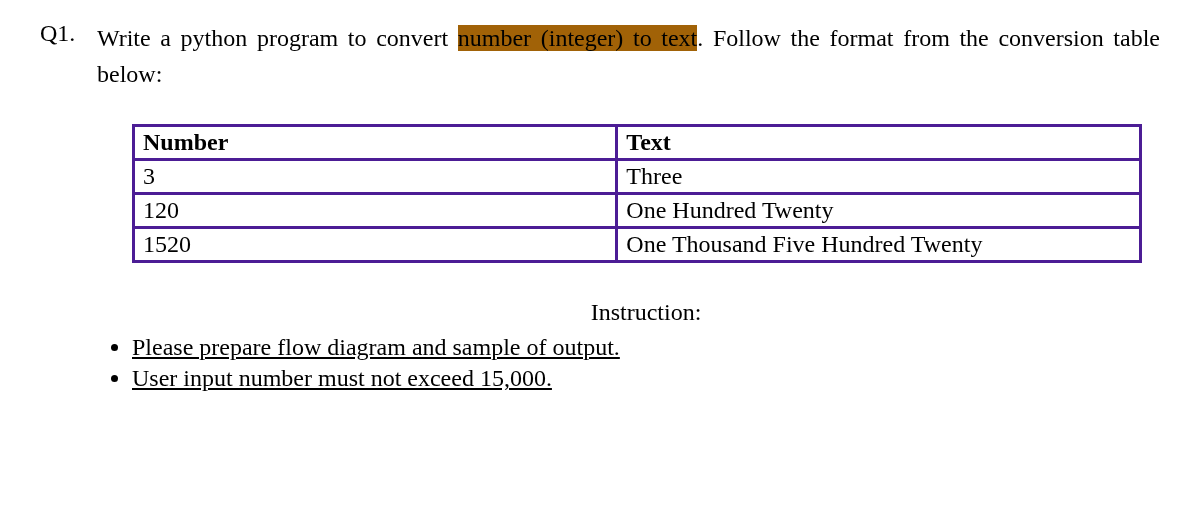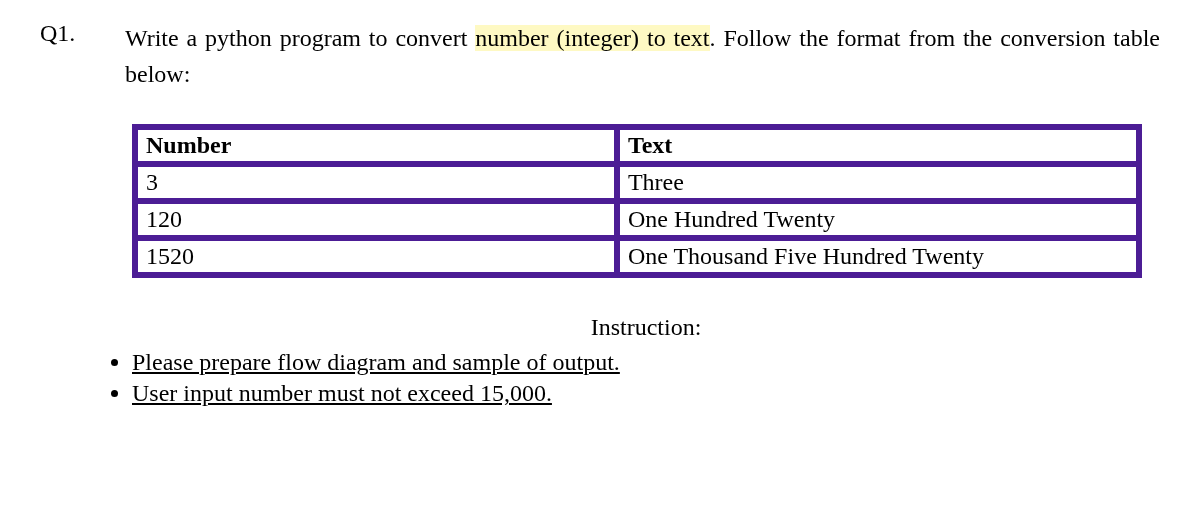--- a/index.html
+++ b/index.html
@@ -10,48 +10,48 @@
     body {
       font-family: "Times New Roman", Times, serif;
       font-size: 24px;
       color: #000;
       background: #fff;
       padding: 20px 40px;
       width: 1200px;
     }
     .question-wrapper {
       display: flex;
-      gap: 40px;
+      gap: 12px;
       margin-bottom: 32px;
     }
     .q-label {
       flex-shrink: 0;
       min-width: 45px;
     }
     .q-body {
       flex: 1;
     }
     .q-text {
       line-height: 1.5;
       text-align: justify;
     }
     .highlight {
-      background-color: #fef9c3;
+      background-color: #a16207;
     }
     .table-section {
       margin-left: 92px;
       margin-bottom: 36px;
     }
     table {
       border-collapse: collapse;
       width: 100%;
       max-width: 1010px;
     }
     th, td {
-      border: 6px solid #4c1d95;
+      border: 3px solid #4c1d95;
       padding: 2px 8px;
       text-align: left;
       font-weight: normal;
       vertical-align: top;
     }
     th {
       font-weight: bold;
     }
     .col-number {
       width: 48%;

